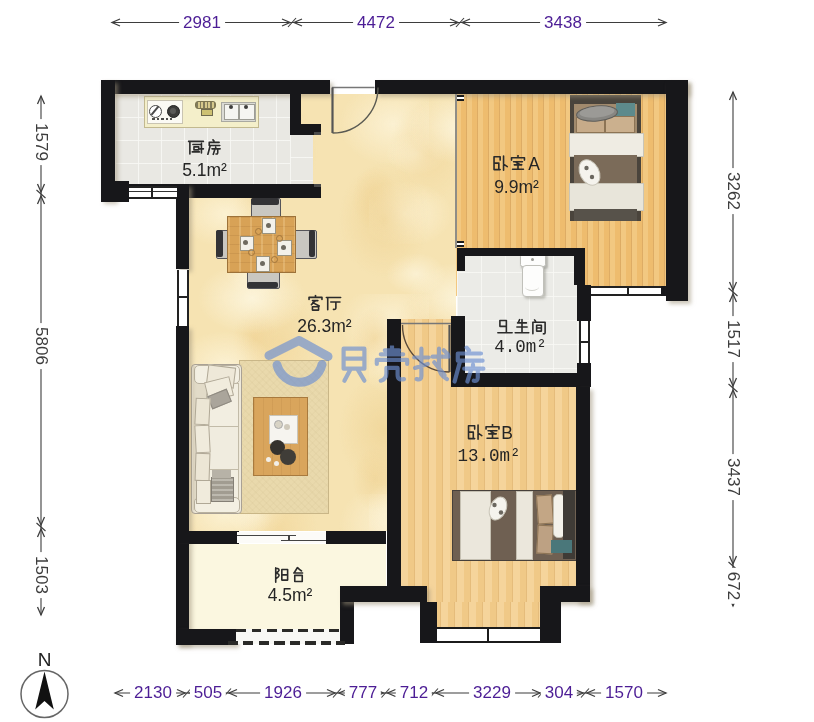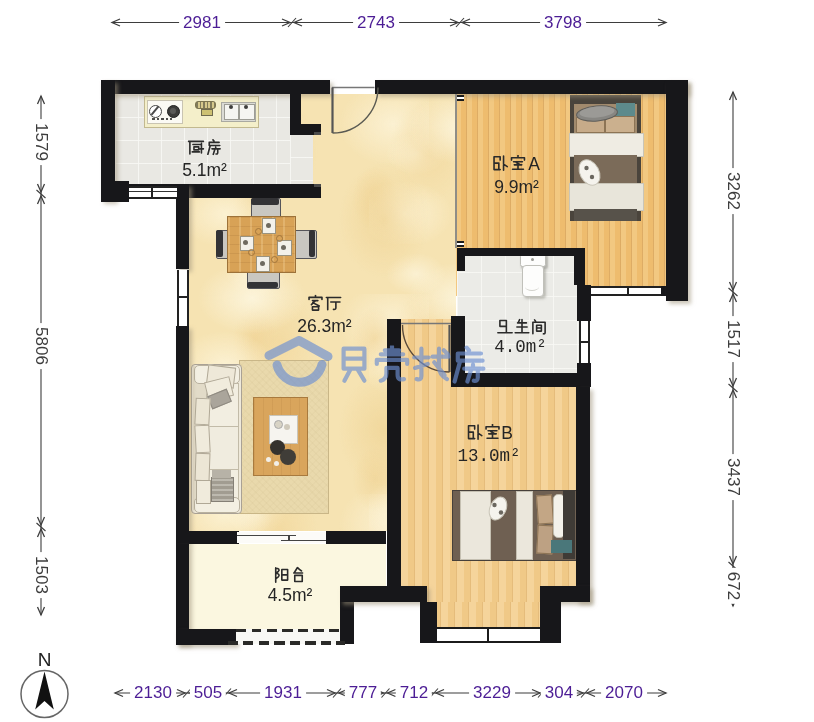--- a/index.html
+++ b/index.html
@@ -435,31 +435,31 @@
 <div class="lbl" style="left:204.5px;top:169.5px;">5.1m²</div>
 <div class="lbl" style="left:534px;top:164px;">A</div>
 <div class="lbl" style="left:516.5px;top:187px;">9.9m²</div>
 <div class="lbl" style="left:324.4px;top:326px;">26.3m²</div>
 <div class="lbl" style="left:520.5px;top:347px;font-family:Liberation Mono, monospace;">4.0m²</div>
 <div class="lbl" style="left:507px;top:432.5px;">B</div>
 <div class="lbl" style="left:489px;top:455.5px;font-family:Liberation Mono, monospace;">13.0m²</div>
 <div class="lbl" style="left:290px;top:594.5px;">4.5m²</div>
 
 <div class="dim" style="left:202px;top:22.5px;">2981</div>
-<div class="dim" style="left:376px;top:22.5px;">2743</div>
-<div class="dim" style="left:563px;top:22.5px;">3798</div>
+<div class="dim" style="left:376px;top:22.5px;">4472</div>
+<div class="dim" style="left:563px;top:22.5px;">3438</div>
 <div class="dimv" style="left:41px;top:142px;">1579</div>
 <div class="dimv" style="left:41px;top:345.5px;">5806</div>
 <div class="dimv" style="left:41px;top:575px;">1503</div>
 <div class="dimv" style="left:733px;top:191px;">3262</div>
 <div class="dimv" style="left:733px;top:339px;">1517</div>
 <div class="dimv" style="left:733px;top:477px;">3437</div>
 <div class="dimv" style="left:733px;top:586px;">672</div>
 <div class="dim" style="left:153px;top:693px;">2130</div>
 <div class="dim" style="left:208px;top:693px;">505</div>
-<div class="dim" style="left:283px;top:693px;">1931</div>
+<div class="dim" style="left:283px;top:693px;">1926</div>
 <div class="dim" style="left:363px;top:693px;text-align:center;">777</div>
 <div class="dim" style="left:414px;top:693px;">712</div>
 <div class="dim" style="left:492px;top:693px;">3229</div>
 <div class="dim" style="left:559px;top:693px;">304</div>
-<div class="dim" style="left:624px;top:693px;">2070</div>
+<div class="dim" style="left:624px;top:693px;">1570</div>
 
 </div>
 
 </body></html>

